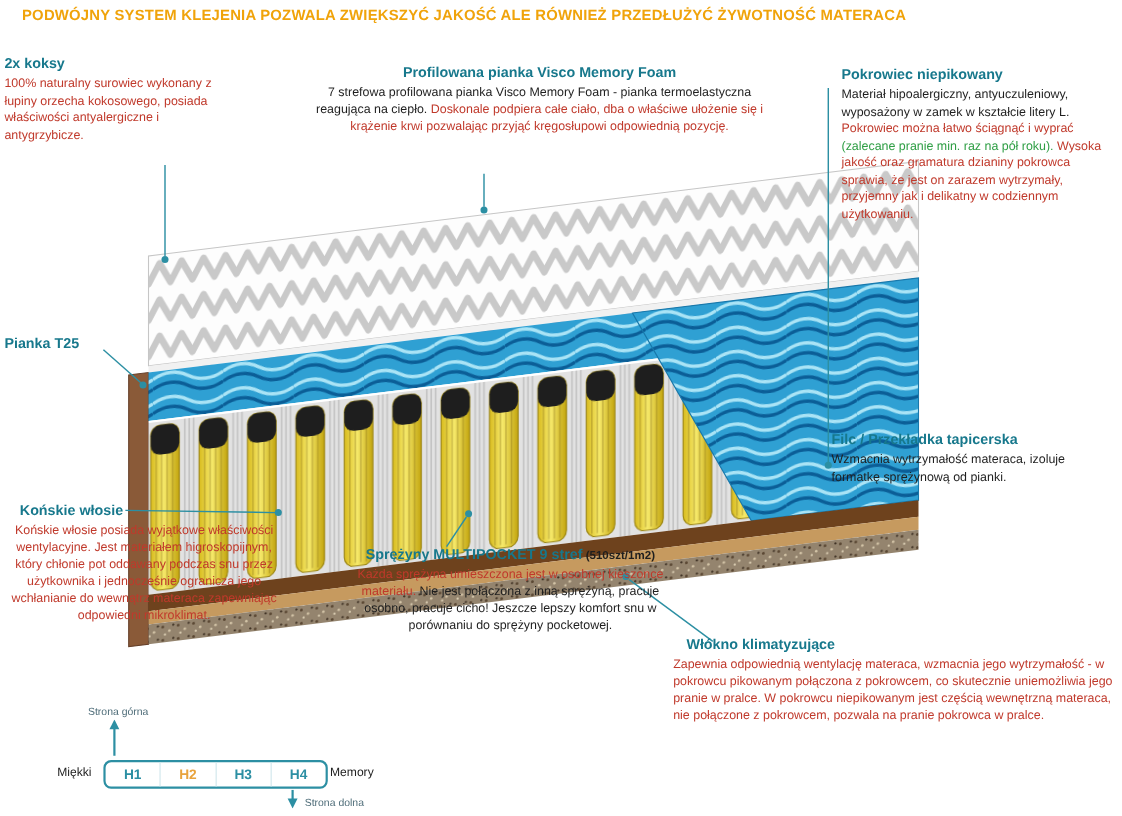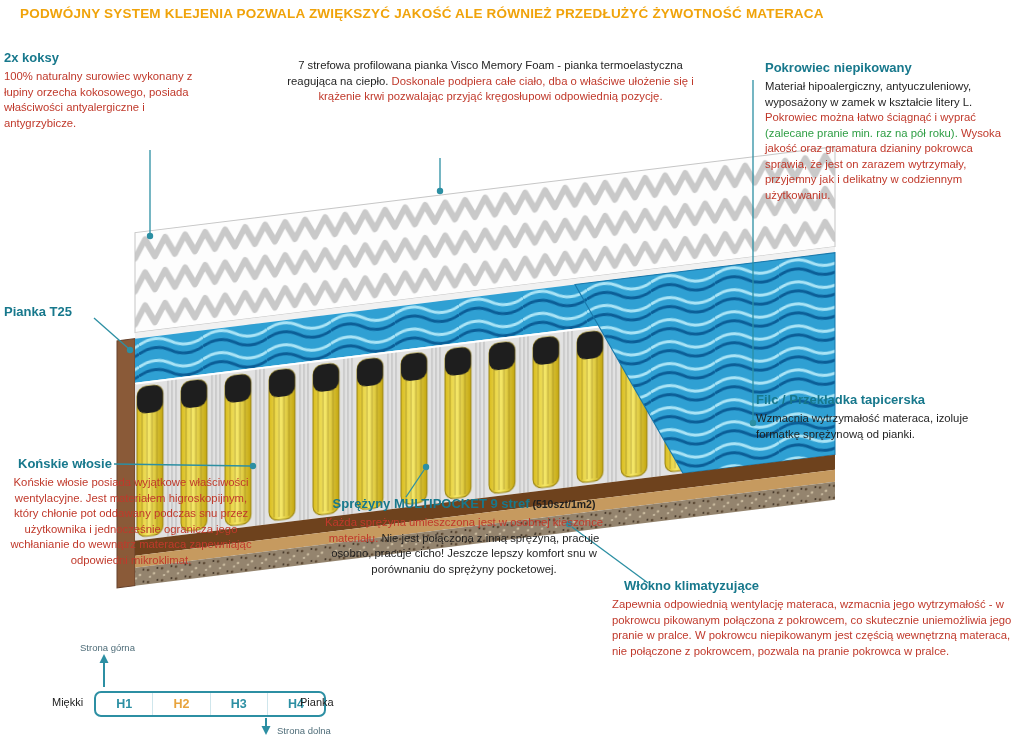--- a/index.html
+++ b/index.html
@@ -21,21 +21,21 @@
   .c-red{color:var(--body-red);}
   .c-black{color:var(--body-black);}
   .c-green{color:var(--body-green);}
   .suffix{font-size:10.5px;font-weight:bold;color:var(--body-black);}
   
   .scale{position:absolute;left:50px;top:638px;width:312px;height:104px;z-index:3;}
   .s-top{position:absolute;left:30px;top:4px;font-size:9.5px;color:var(--scale-label);}
   .s-bottom{position:absolute;left:227px;top:87px;font-size:9.5px;color:var(--scale-label);}
   .arrow-up{position:absolute;left:48px;top:16px;width:12px;height:34px;}
   .arrow-down{position:absolute;left:210px;top:80px;width:12px;height:17px;}
-  .s-box{position:absolute;left:44px;top:53px;width:232px;height:26px;
+  .s-box{position:absolute;left:44px;top:53px;width:204px;height:26px;
          border:2px solid var(--line-teal);border-radius:7px;display:flex;box-sizing:border-box;}
   .s-cell{flex:1;display:flex;align-items:center;justify-content:center;
           font-size:12.5px;font-weight:bold;color:var(--line-teal);}
   .s-cell + .s-cell{border-left:1px solid #cfe6ec;}
   .s-cell.active{color:var(--h-active-orange);}
   .s-left{position:absolute;left:2px;top:58px;font-size:11px;color:#222;}
   .s-right{position:absolute;left:250px;top:58px;font-size:11px;color:#222;}
 </style>
 </head>
 <body>
@@ -109,20 +109,21 @@
       <circle cx="569" cy="524" r="3.2"></circle>
     </g>
   </svg>
 
   <div class="blk" style="left:4px;top:50px;width:200px">
     <h3>2x koksy</h3>
     <div class="bd c-red">100% naturalny surowiec wykonany z łupiny orzecha kokosowego, posiada właściwości antyalergiczne i antygrzybicze.</div>
   </div>
 
   <div class="blk center" style="left:283px;top:58px;width:415px">
+    <h3>Profilowana pianka Visco Memory Foam</h3>
     <div class="bd"><span class="c-black">7 strefowa profilowana pianka Visco Memory Foam - pianka termoelastyczna reagująca na ciepło. </span><span class="c-red">Doskonale podpiera całe ciało, dba o właściwe ułożenie się i krążenie krwi pozwalając przyjąć kręgosłupowi odpowiednią pozycję.</span></div>
   </div>
 
   <div class="blk" style="left:765px;top:60px;width:250px">
     <h3>Pokrowiec niepikowany</h3>
     <div class="bd"><span class="c-black">Materiał hipoalergiczny, antyuczuleniowy, wyposażony w zamek w kształcie litery L. </span><span class="c-red">Pokrowiec można łatwo ściągnąć i wyprać </span><span class="c-green">(zalecane pranie min. raz na pół roku).</span><span class="c-red"> Wysoka jakość oraz gramatura dzianiny pokrowca sprawia, że jest on zarazem wytrzymały, przyjemny jak i delikatny w codziennym użytkowaniu.</span></div>
   </div>
 
   <div class="blk" style="left:4px;top:304px;width:162px">
     <h3>Pianka T25</h3>
@@ -154,21 +155,21 @@
       <line x1="6" y1="33" x2="6" y2="8" stroke="#2c8fa3" stroke-width="2"></line>
       <polygon points="6,0 1.5,9 10.5,9" fill="#2c8fa3"></polygon>
     </svg>
     <div class="s-left">Miękki</div>
     <div class="s-box">
       <div class="s-cell">H1</div>
       <div class="s-cell active">H2</div>
       <div class="s-cell">H3</div>
       <div class="s-cell">H4</div>
     </div>
-    <div class="s-right">Pianka</div>
+    <div class="s-right">Memory</div>
     <svg class="arrow-down" viewBox="0 0 12 17" aria-hidden="true">
       <line x1="6" y1="0" x2="6" y2="9" stroke="#2c8fa3" stroke-width="2"></line>
       <polygon points="6,17 1.5,8 10.5,8" fill="#2c8fa3"></polygon>
     </svg>
     <div class="s-bottom">Strona dolna</div>
   </div>
 
 </div>
 
 </body></html>

